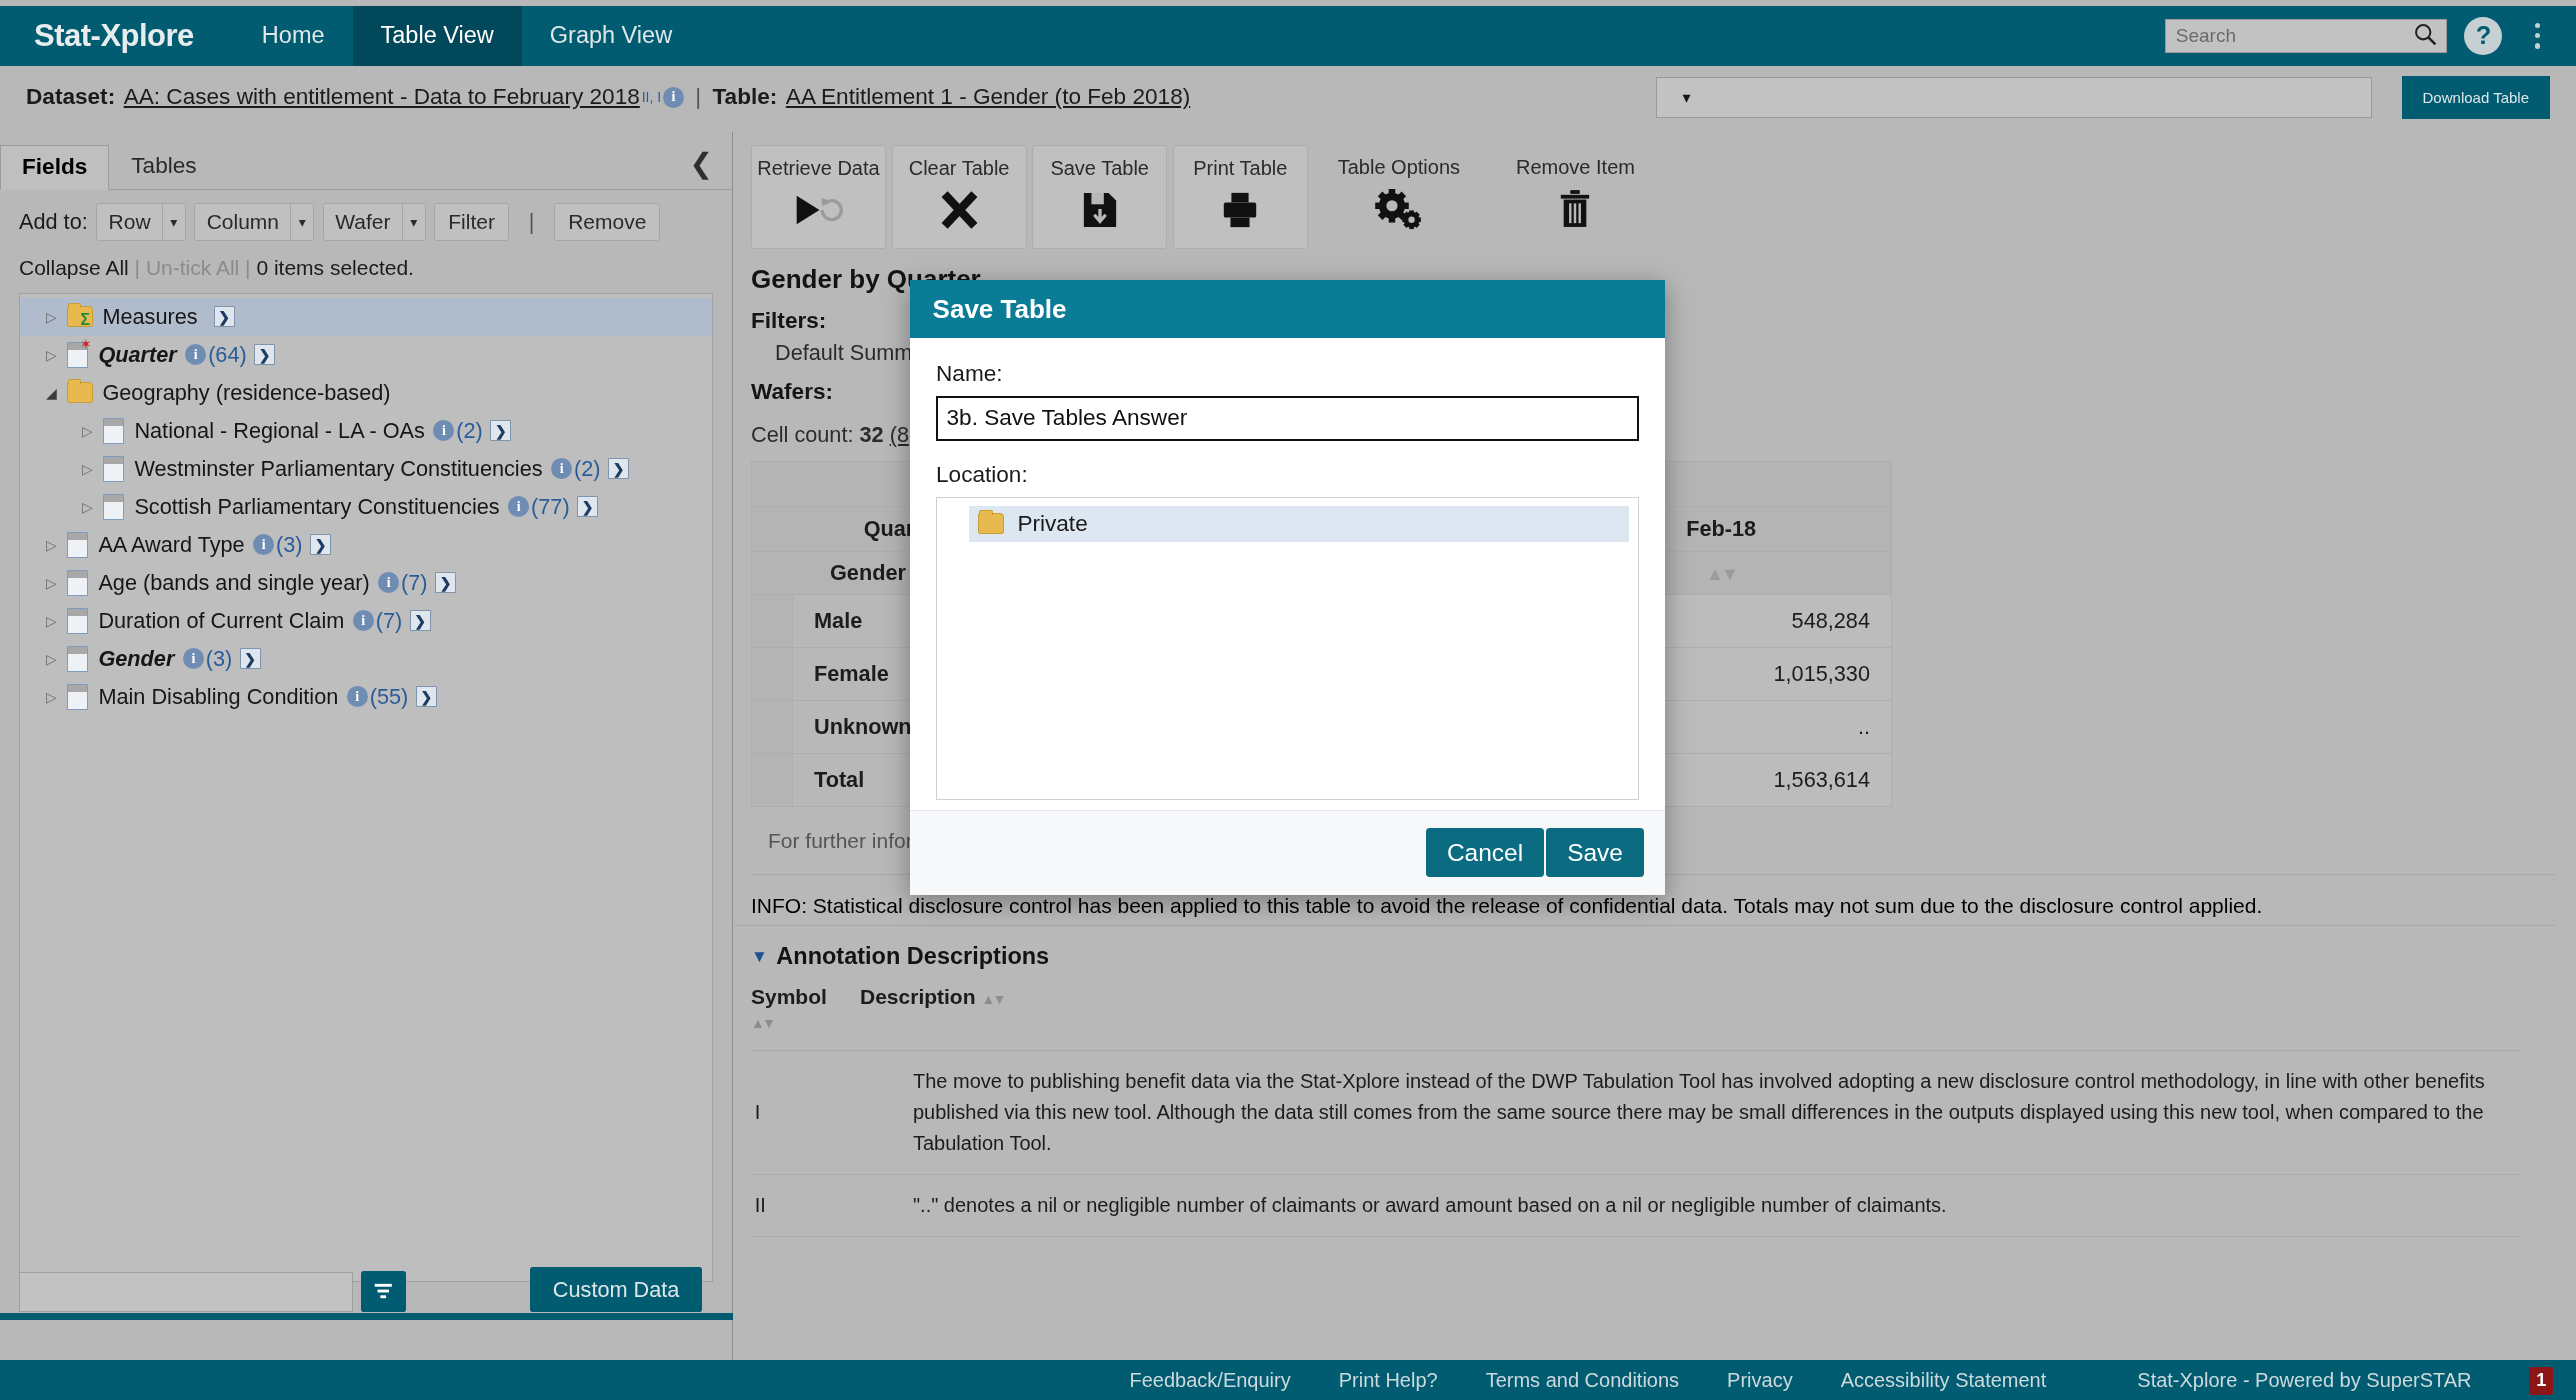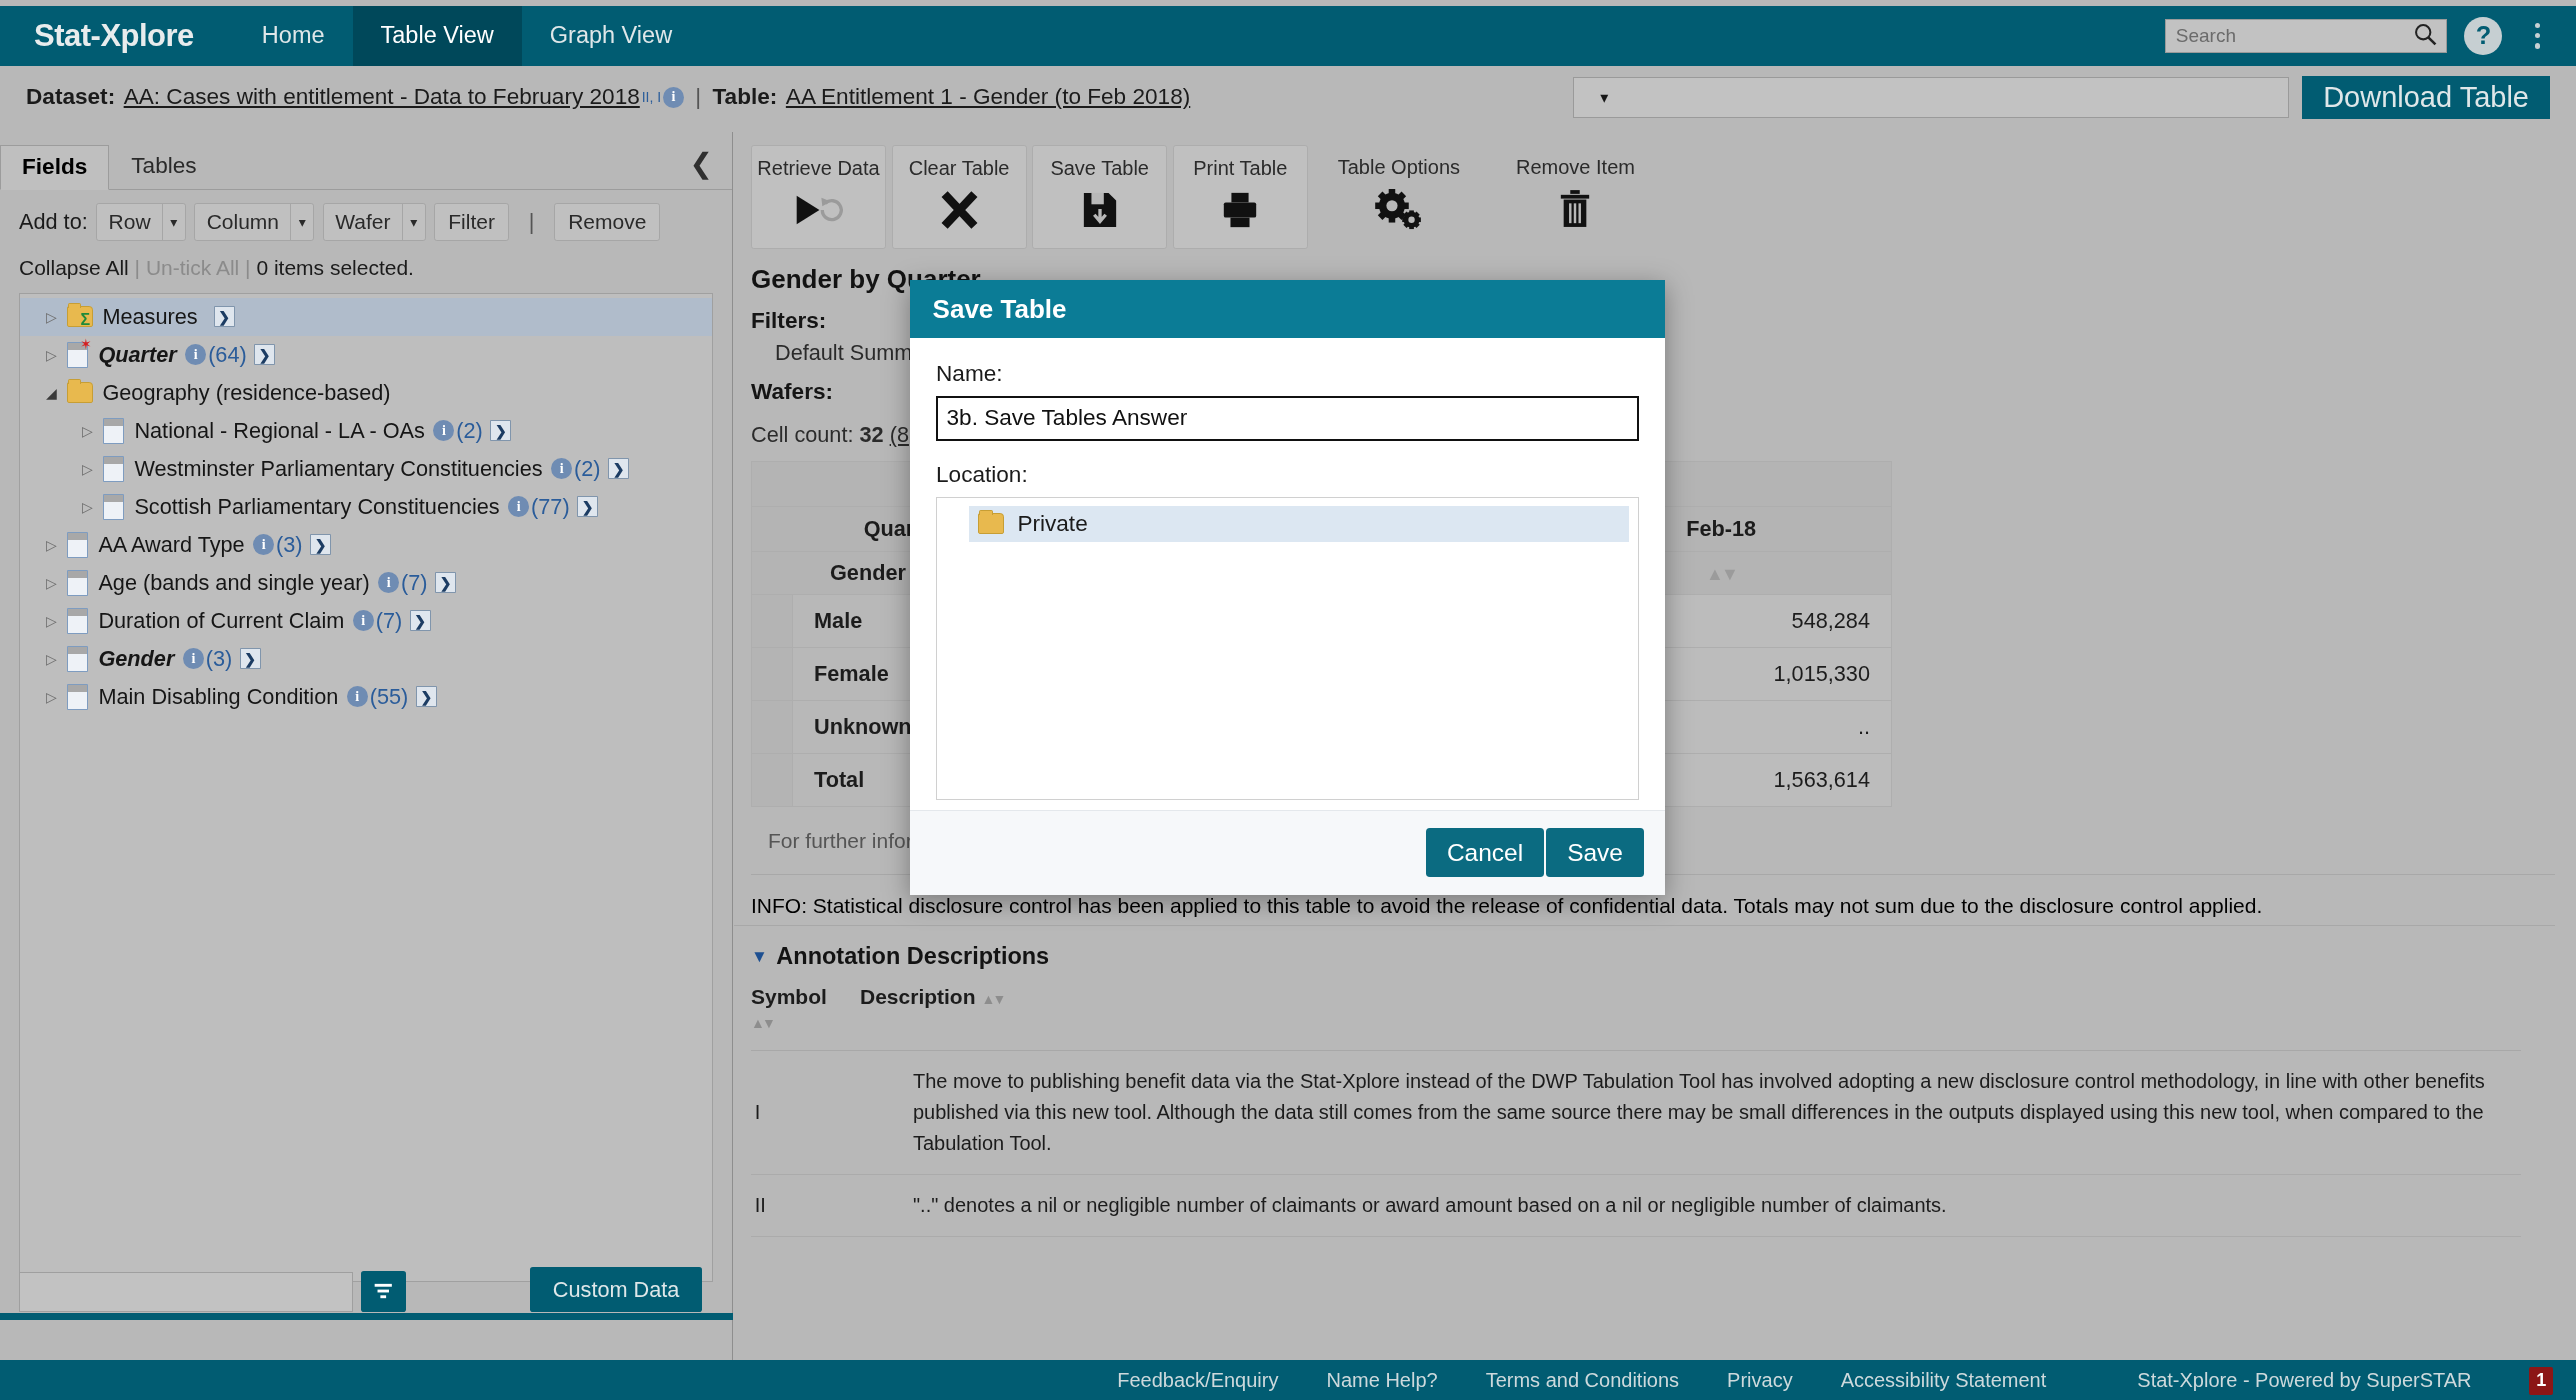--- a/index.html
+++ b/index.html
@@ -66,22 +66,22 @@
     font-family: "Liberation Serif", serif;
   }
   .sep { margin: 0 11.3px; color: #555; }
   #dsspacer { flex: 1; }
   #formatsel {
     height: 41px; min-width: 716px; background: #c2c2c2; border: 0.9px solid #9a9a9a;
     display: flex; align-items: center; justify-content: space-between;
     padding: 0 13px; font-size: 20px; color: #171717; cursor: pointer;
   }
   #dlbtn {
-    height: 43px; background: #015c72; color: #dfe7e9; font-size: 29px;
-    display: flex; align-items: center; padding: 0 21px; margin-left: 13px;
+    height: 43px; background: #015c72; color: #dfe7e9; font-size: 15px;
+    display: flex; align-items: center; padding: 0 21px; margin-left: 30px;
     border: none; cursor: pointer; font-family: "Liberation Sans", sans-serif;
   }
 
   
   #leftpanel {
     position: absolute; left: 0; top: 132px; width: 733px; height: 1229px;
     background: #b8b8b8; border-right: 1.9px solid #8e8e8e;
   }
   #tabsrow {
     height: 58px; display: flex; align-items: flex-end;
@@ -665,20 +665,20 @@
     </div>
     <div id="modalfoot">
       <button class="mbtn">Cancel</button>
       <button class="mbtn">Save</button>
     </div>
   </div>
 </div>
 
 <div id="footer">
   <span class="flink">Feedback/Enquiry</span>
-  <span class="flink">Name Help?</span>
+  <span class="flink">Print Help?</span>
   <span class="flink">Terms and Conditions</span>
   <span class="flink">Privacy</span>
   <span class="flink">Accessibility Statement</span>
   <span class="fbrand">Stat-Xplore - Powered by SuperSTAR</span>
   <span id="ssicon">1</span>
 </div>
 
 
 </body></html>

